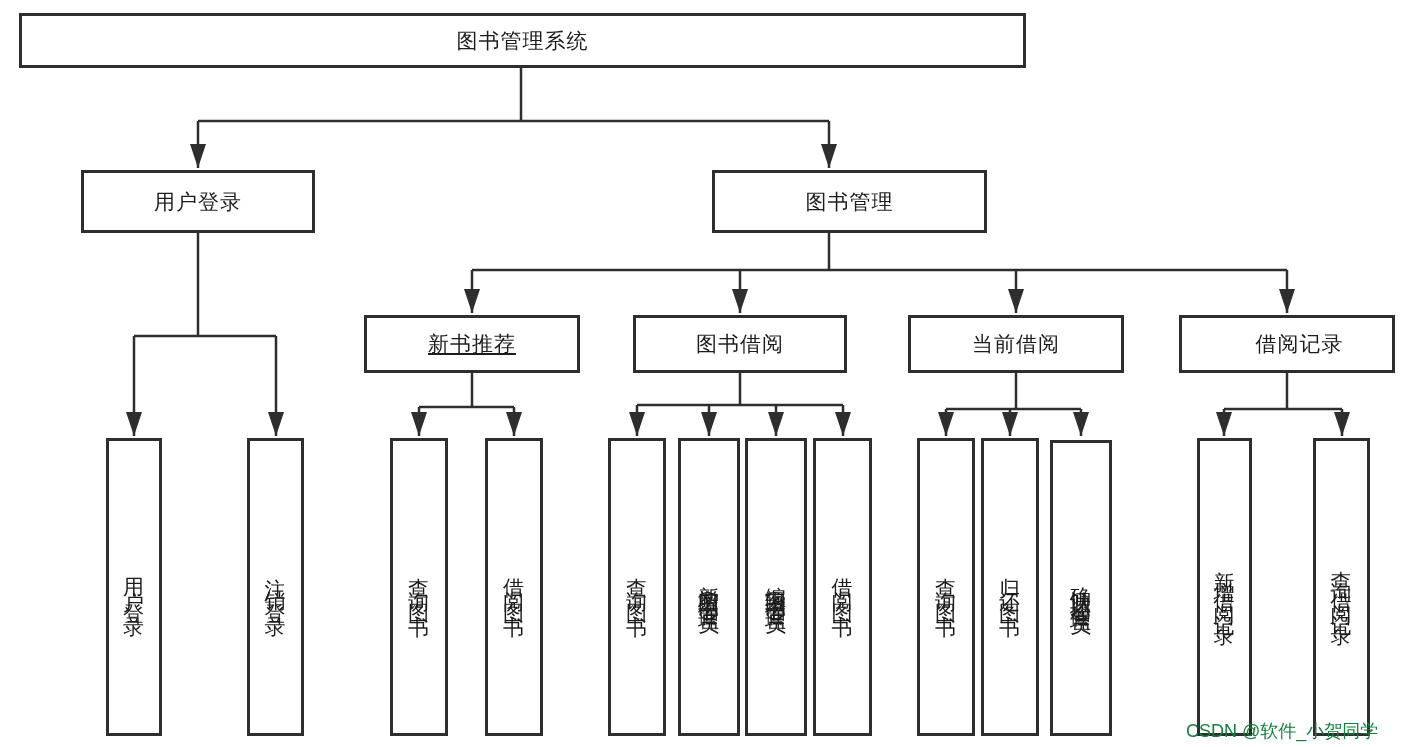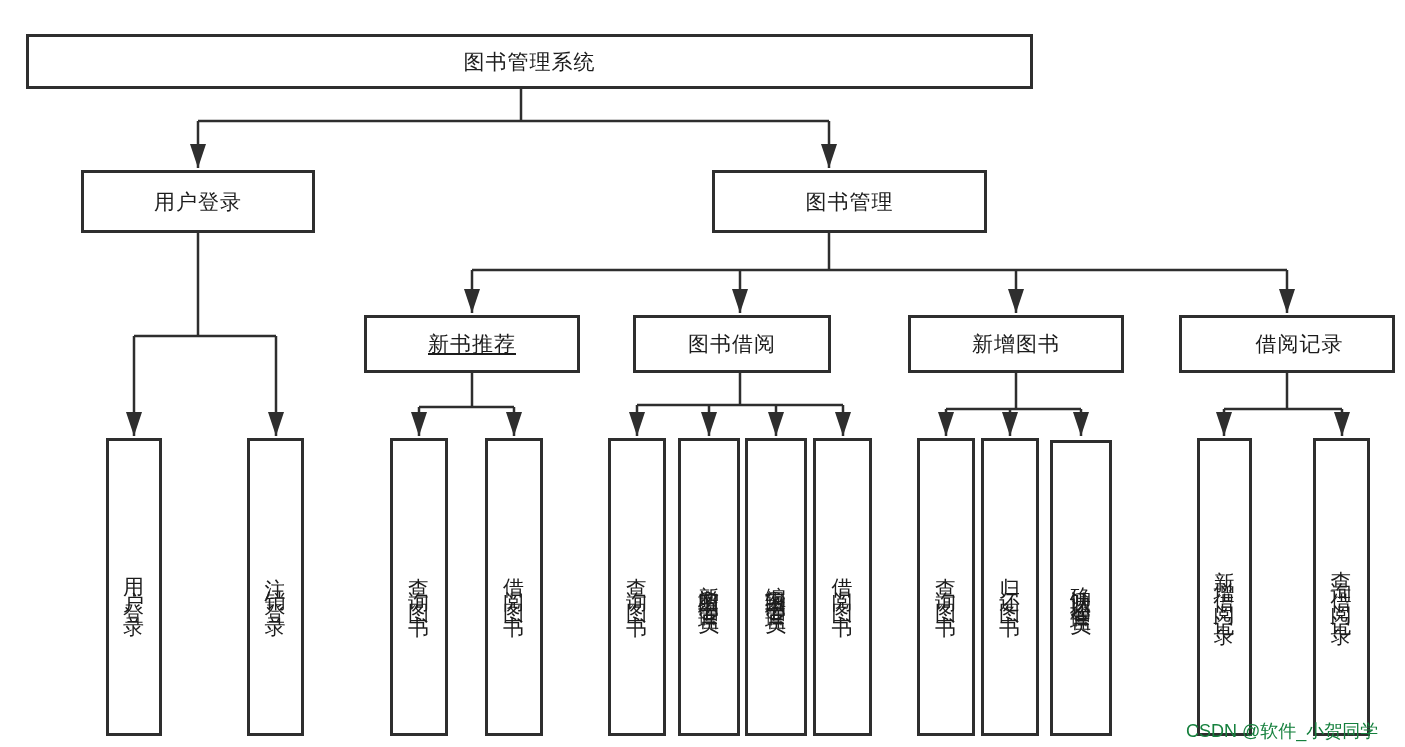--- a/index.html
+++ b/index.html
@@ -105,39 +105,39 @@
       <path d="M1010 409 V436" marker-end="url(#arrow)"></path>
       <path d="M1081 409 V436" marker-end="url(#arrow)"></path>
 
       <path d="M1287 373 V409"></path>
       <path d="M1224 409 H1342"></path>
       <path d="M1224 409 V436" marker-end="url(#arrow)"></path>
       <path d="M1342 409 V436" marker-end="url(#arrow)"></path>
     </g>
   </svg>
 
-  <div class="node" style="left:26px;top:13px;width:1007px;height:55px;margin-top:21px;">
+  <div class="node" style="left:19px;top:13px;width:1007px;height:55px;">
     <span class="lbl">图书管理系统</span>
   </div>
 
   <div class="node" style="left:81px;top:170px;width:234px;height:63px;">
     <span class="lbl">用户登录</span>
   </div>
   <div class="node" style="left:712px;top:170px;width:275px;height:63px;">
     <span class="lbl">图书管理</span>
   </div>
 
   <div class="node" style="left:364px;top:315px;width:216px;height:58px;text-decoration:underline;">
     <span class="lbl">新书推荐</span>
   </div>
-  <div class="node" style="left:633px;top:315px;width:198px;height:58px;">
+  <div class="node" style="left:633px;top:315px;width:214px;height:58px;">
     <span class="lbl">图书借阅</span>
   </div>
   <div class="node" style="left:908px;top:315px;width:216px;height:58px;">
-    <span class="lbl">新增图书</span>
+    <span class="lbl">当前借阅</span>
   </div>
   <div class="node" style="left:1179px;top:315px;width:216px;height:58px;padding-left:25px;">
     <span class="lbl">借阅记录</span>
   </div>
 
   <div class="node leaf" style="left:106px;top:438px;width:56px;height:298px;">
     <span class="lbl">用户登录</span>
   </div>
   <div class="node leaf" style="left:247px;top:438px;width:57px;height:298px;">
     <span class="lbl">注销登录</span>

